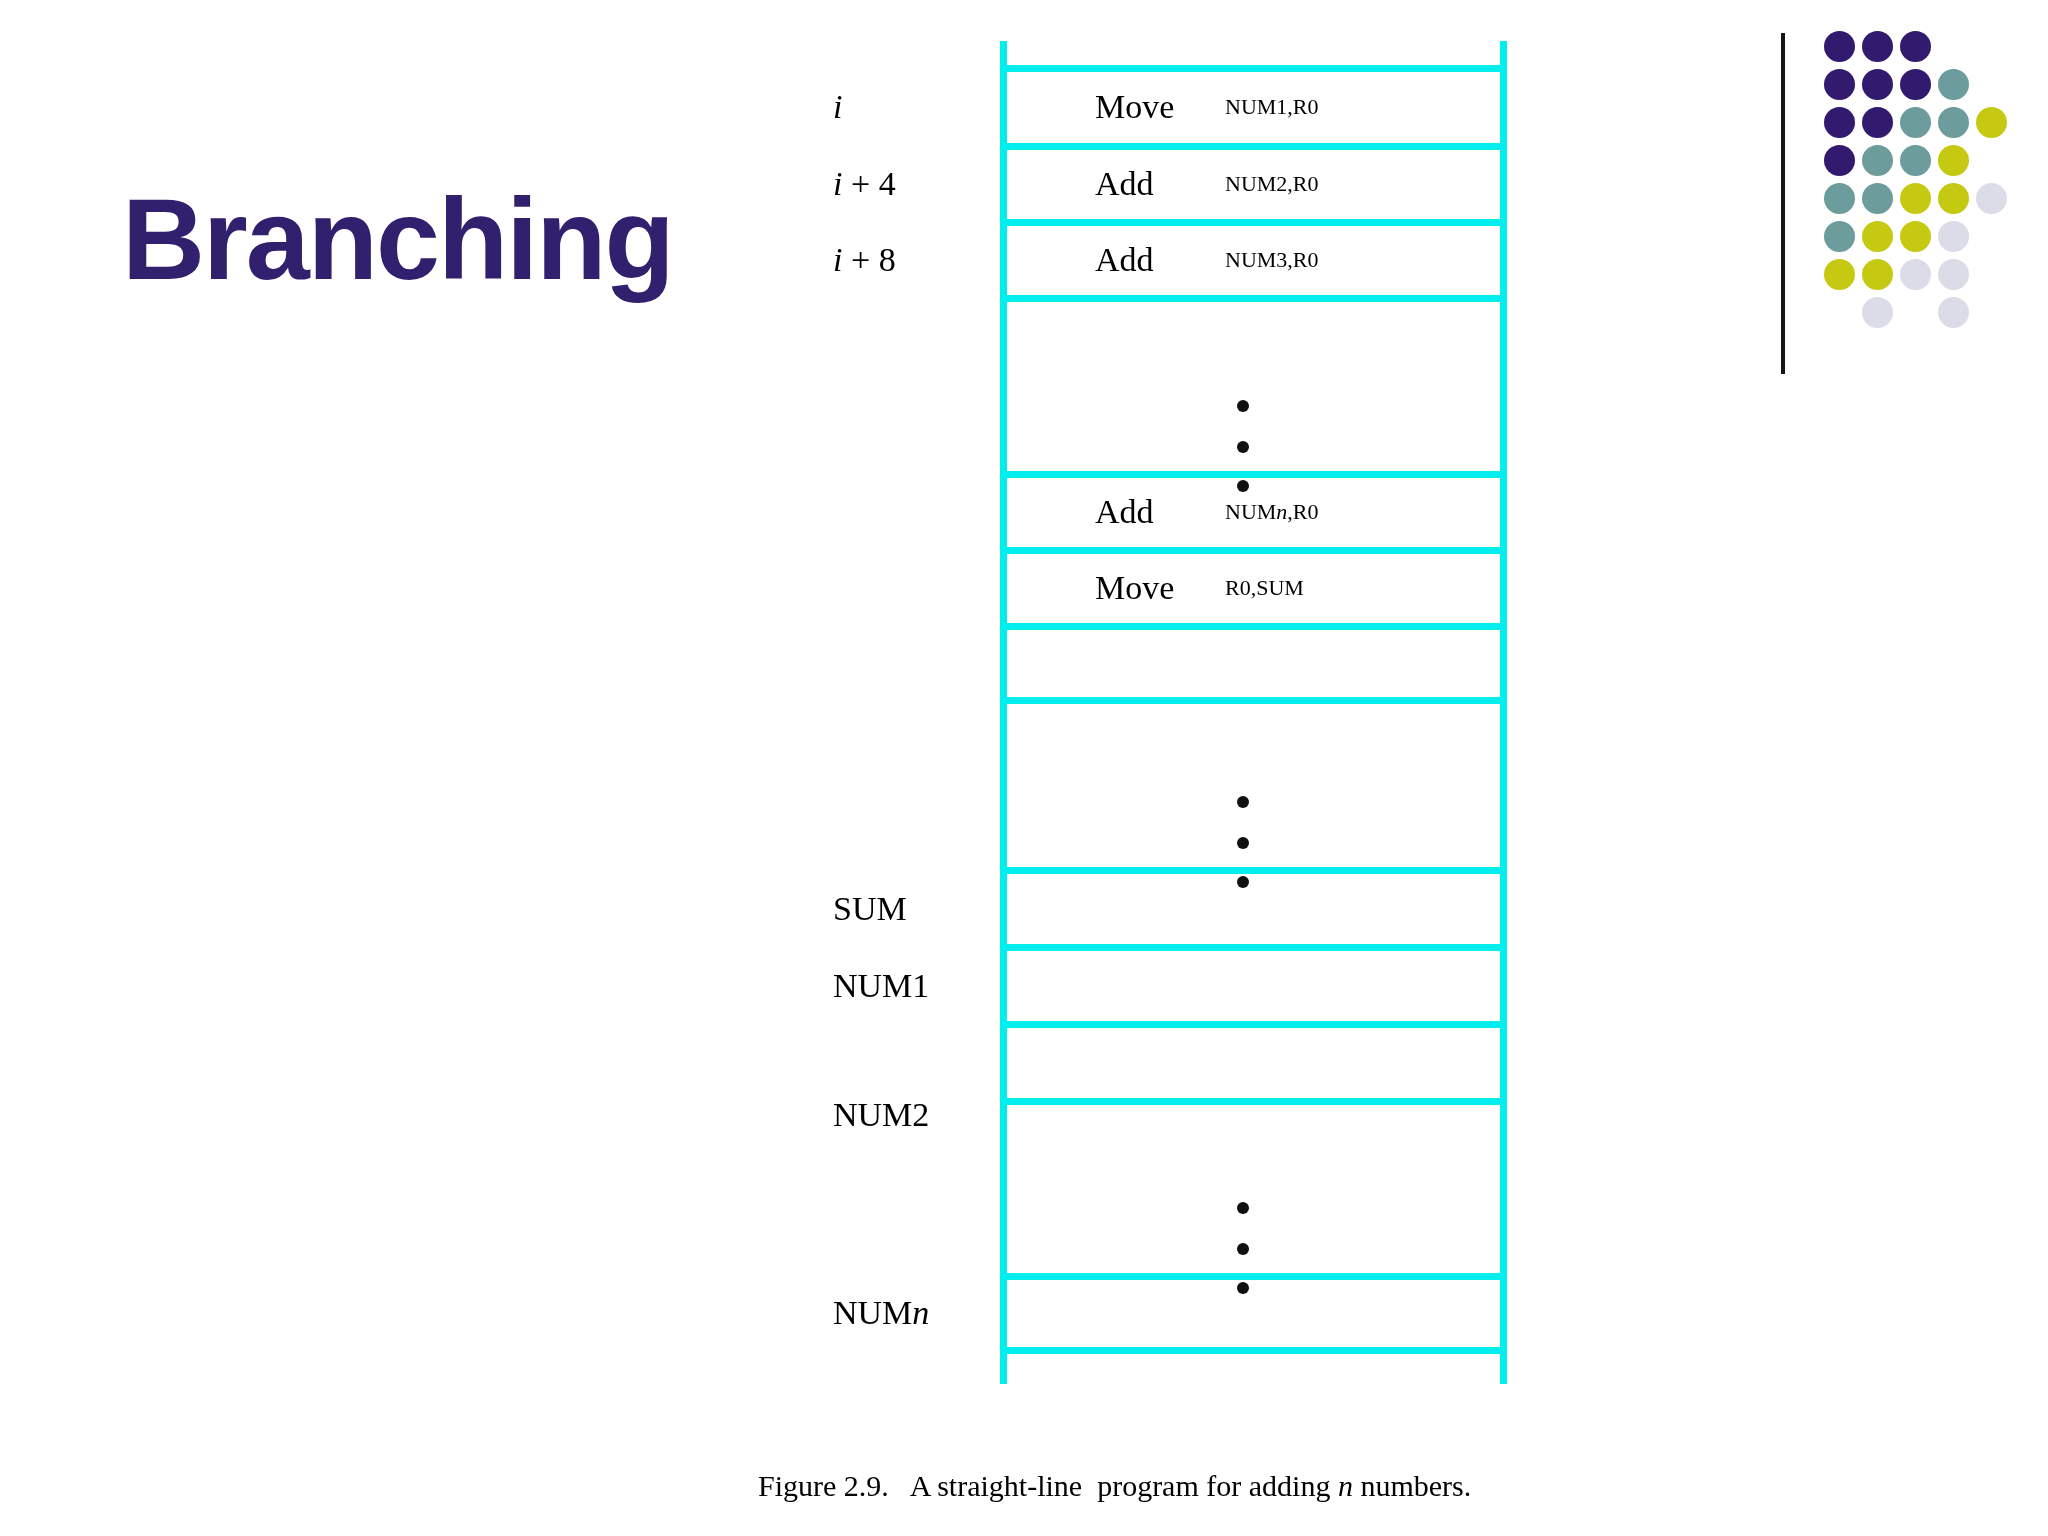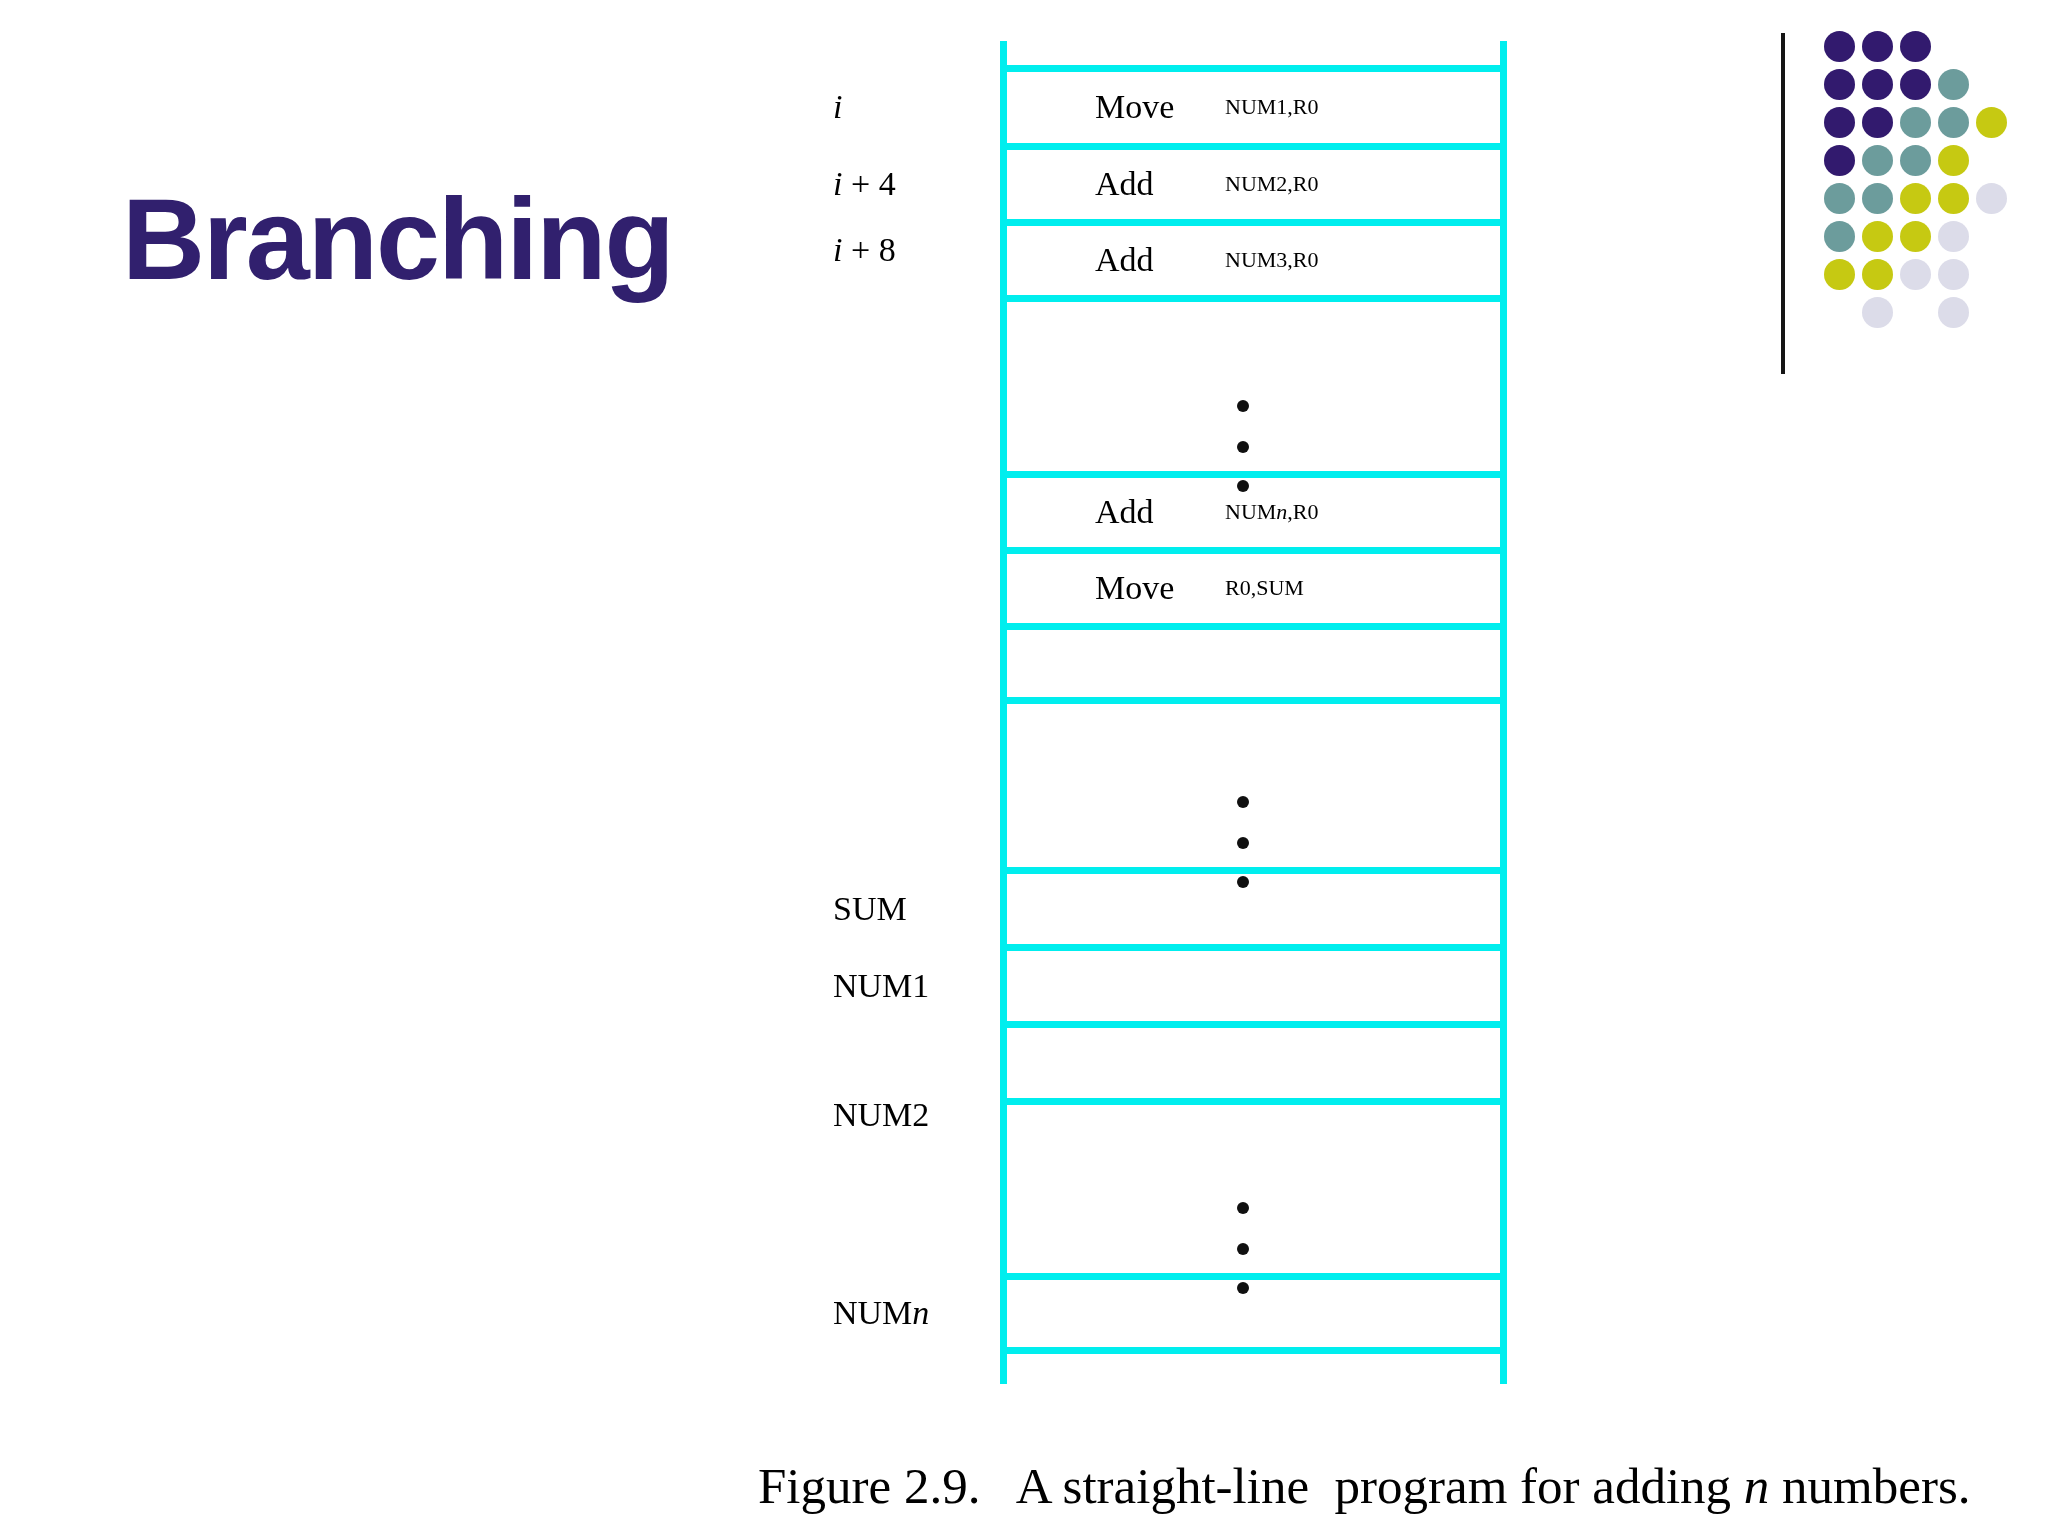--- a/index.html
+++ b/index.html
@@ -29,21 +29,21 @@
   .vell{position:absolute;left:1237px;width:12px;height:98px;}
   .vell i{position:absolute;left:0;width:12px;height:12px;border-radius:50%;background:#101010;}
   .vell i:nth-child(1){top:0;}
   .vell i:nth-child(2){top:41px;}
   .vell i:nth-child(3){top:80px;}
   
   .deco-line{position:absolute;left:1781px;top:33px;width:4px;height:341px;background:#151515;}
   .dot-pattern{position:absolute;left:1824px;top:31px;width:200px;height:300px;}
   .deco-dot{position:absolute;width:31px;height:31px;border-radius:50%;}
   
-  .caption{position:absolute;left:758px;top:1462px;font-size:51px;line-height:48px;white-space:pre;text-align:center;}
+  .caption{position:absolute;left:758px;top:1462px;font-size:30px;line-height:48px;white-space:pre;text-align:center;}
 </style>
 </head>
 <body>
 
 <div class="slide">
 
   <h1 class="title">Branching</h1>
 
   <div class="diagram">
 
@@ -85,21 +85,21 @@
       <span class="mn">Move</span>
       <span class="op"><span>R0,SUM</span></span>
     </div>
 
     <div class="addr" style="top:68px;height:78px">
       <span class="parts"><span class="it">i</span></span>
     </div>
     <div class="addr" style="top:146px;height:76px">
       <span class="parts"><span class="it">i</span><span> + 4</span></span>
     </div>
-    <div class="addr" style="top:212px;height:76px">
+    <div class="addr" style="top:222px;height:76px">
       <span class="parts"><span class="it">i</span><span> + 8</span></span>
     </div>
     <div class="addr" style="top:870px;height:77px">
       <span class="parts"><span>SUM</span></span>
     </div>
     <div class="addr" style="top:947px;height:77px">
       <span class="parts"><span>NUM1</span></span>
     </div>
     <div class="addr" style="top:1076px;height:77px">
       <span class="parts"><span>NUM2</span></span>

